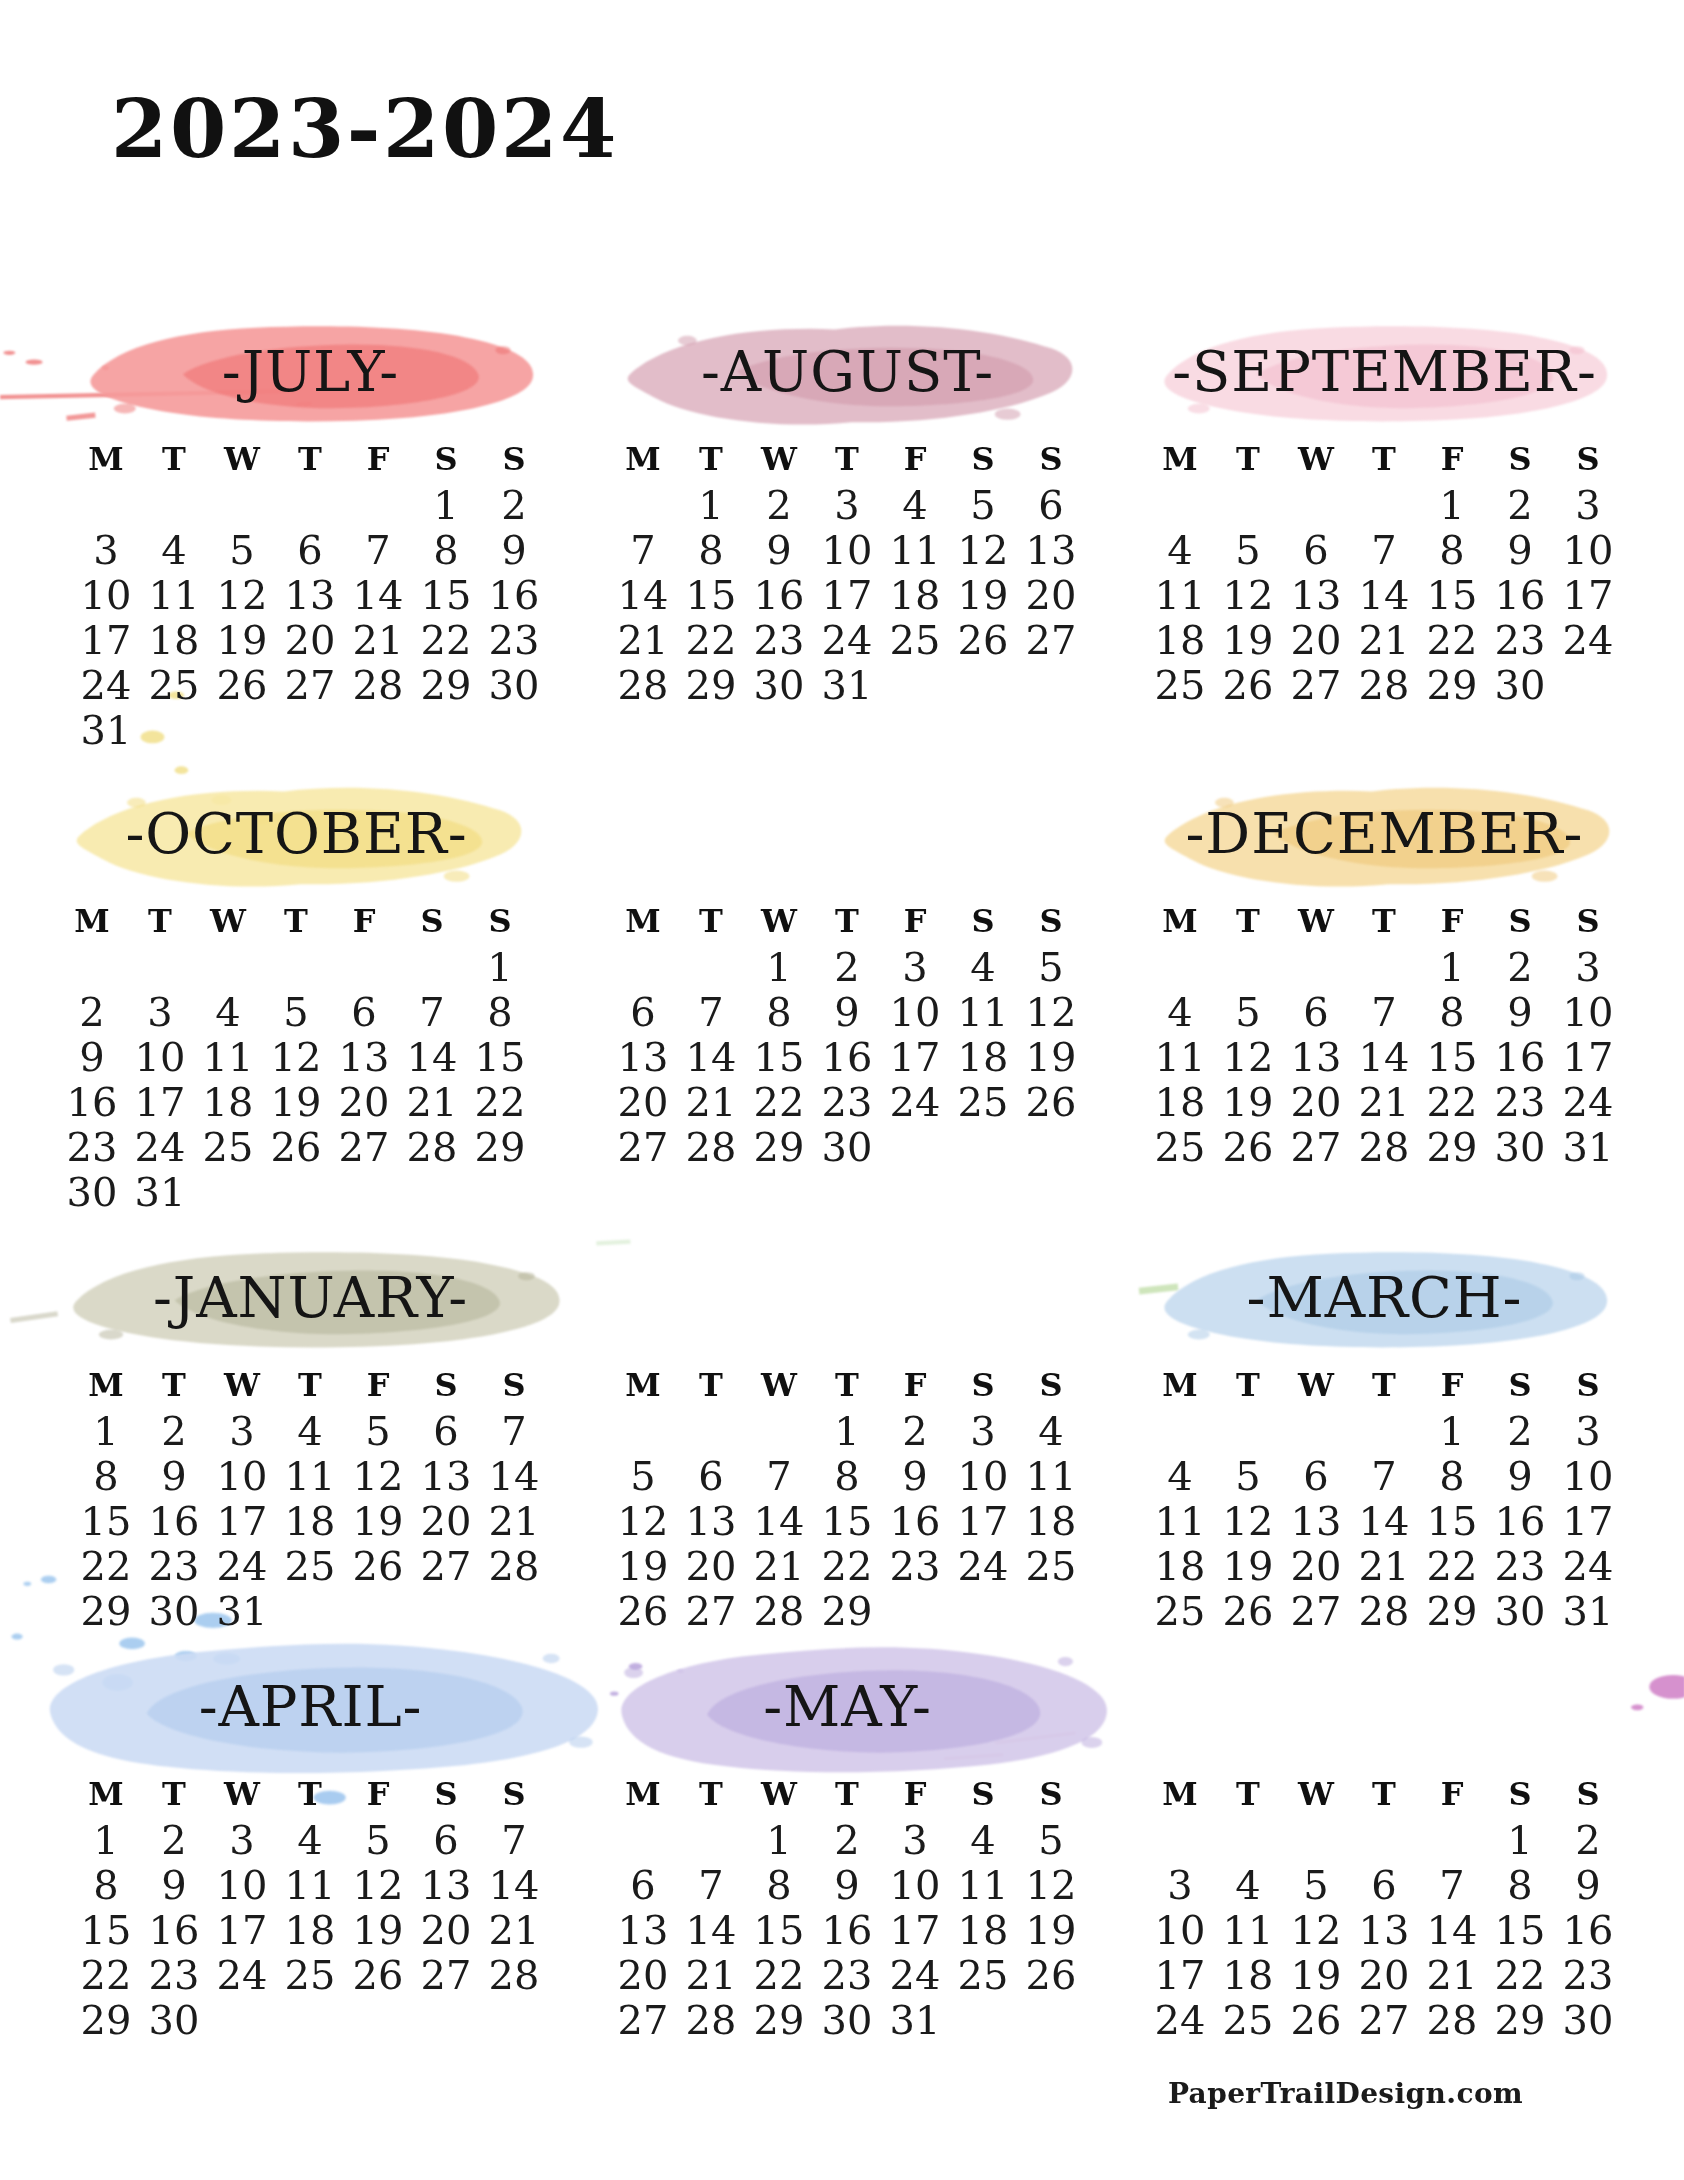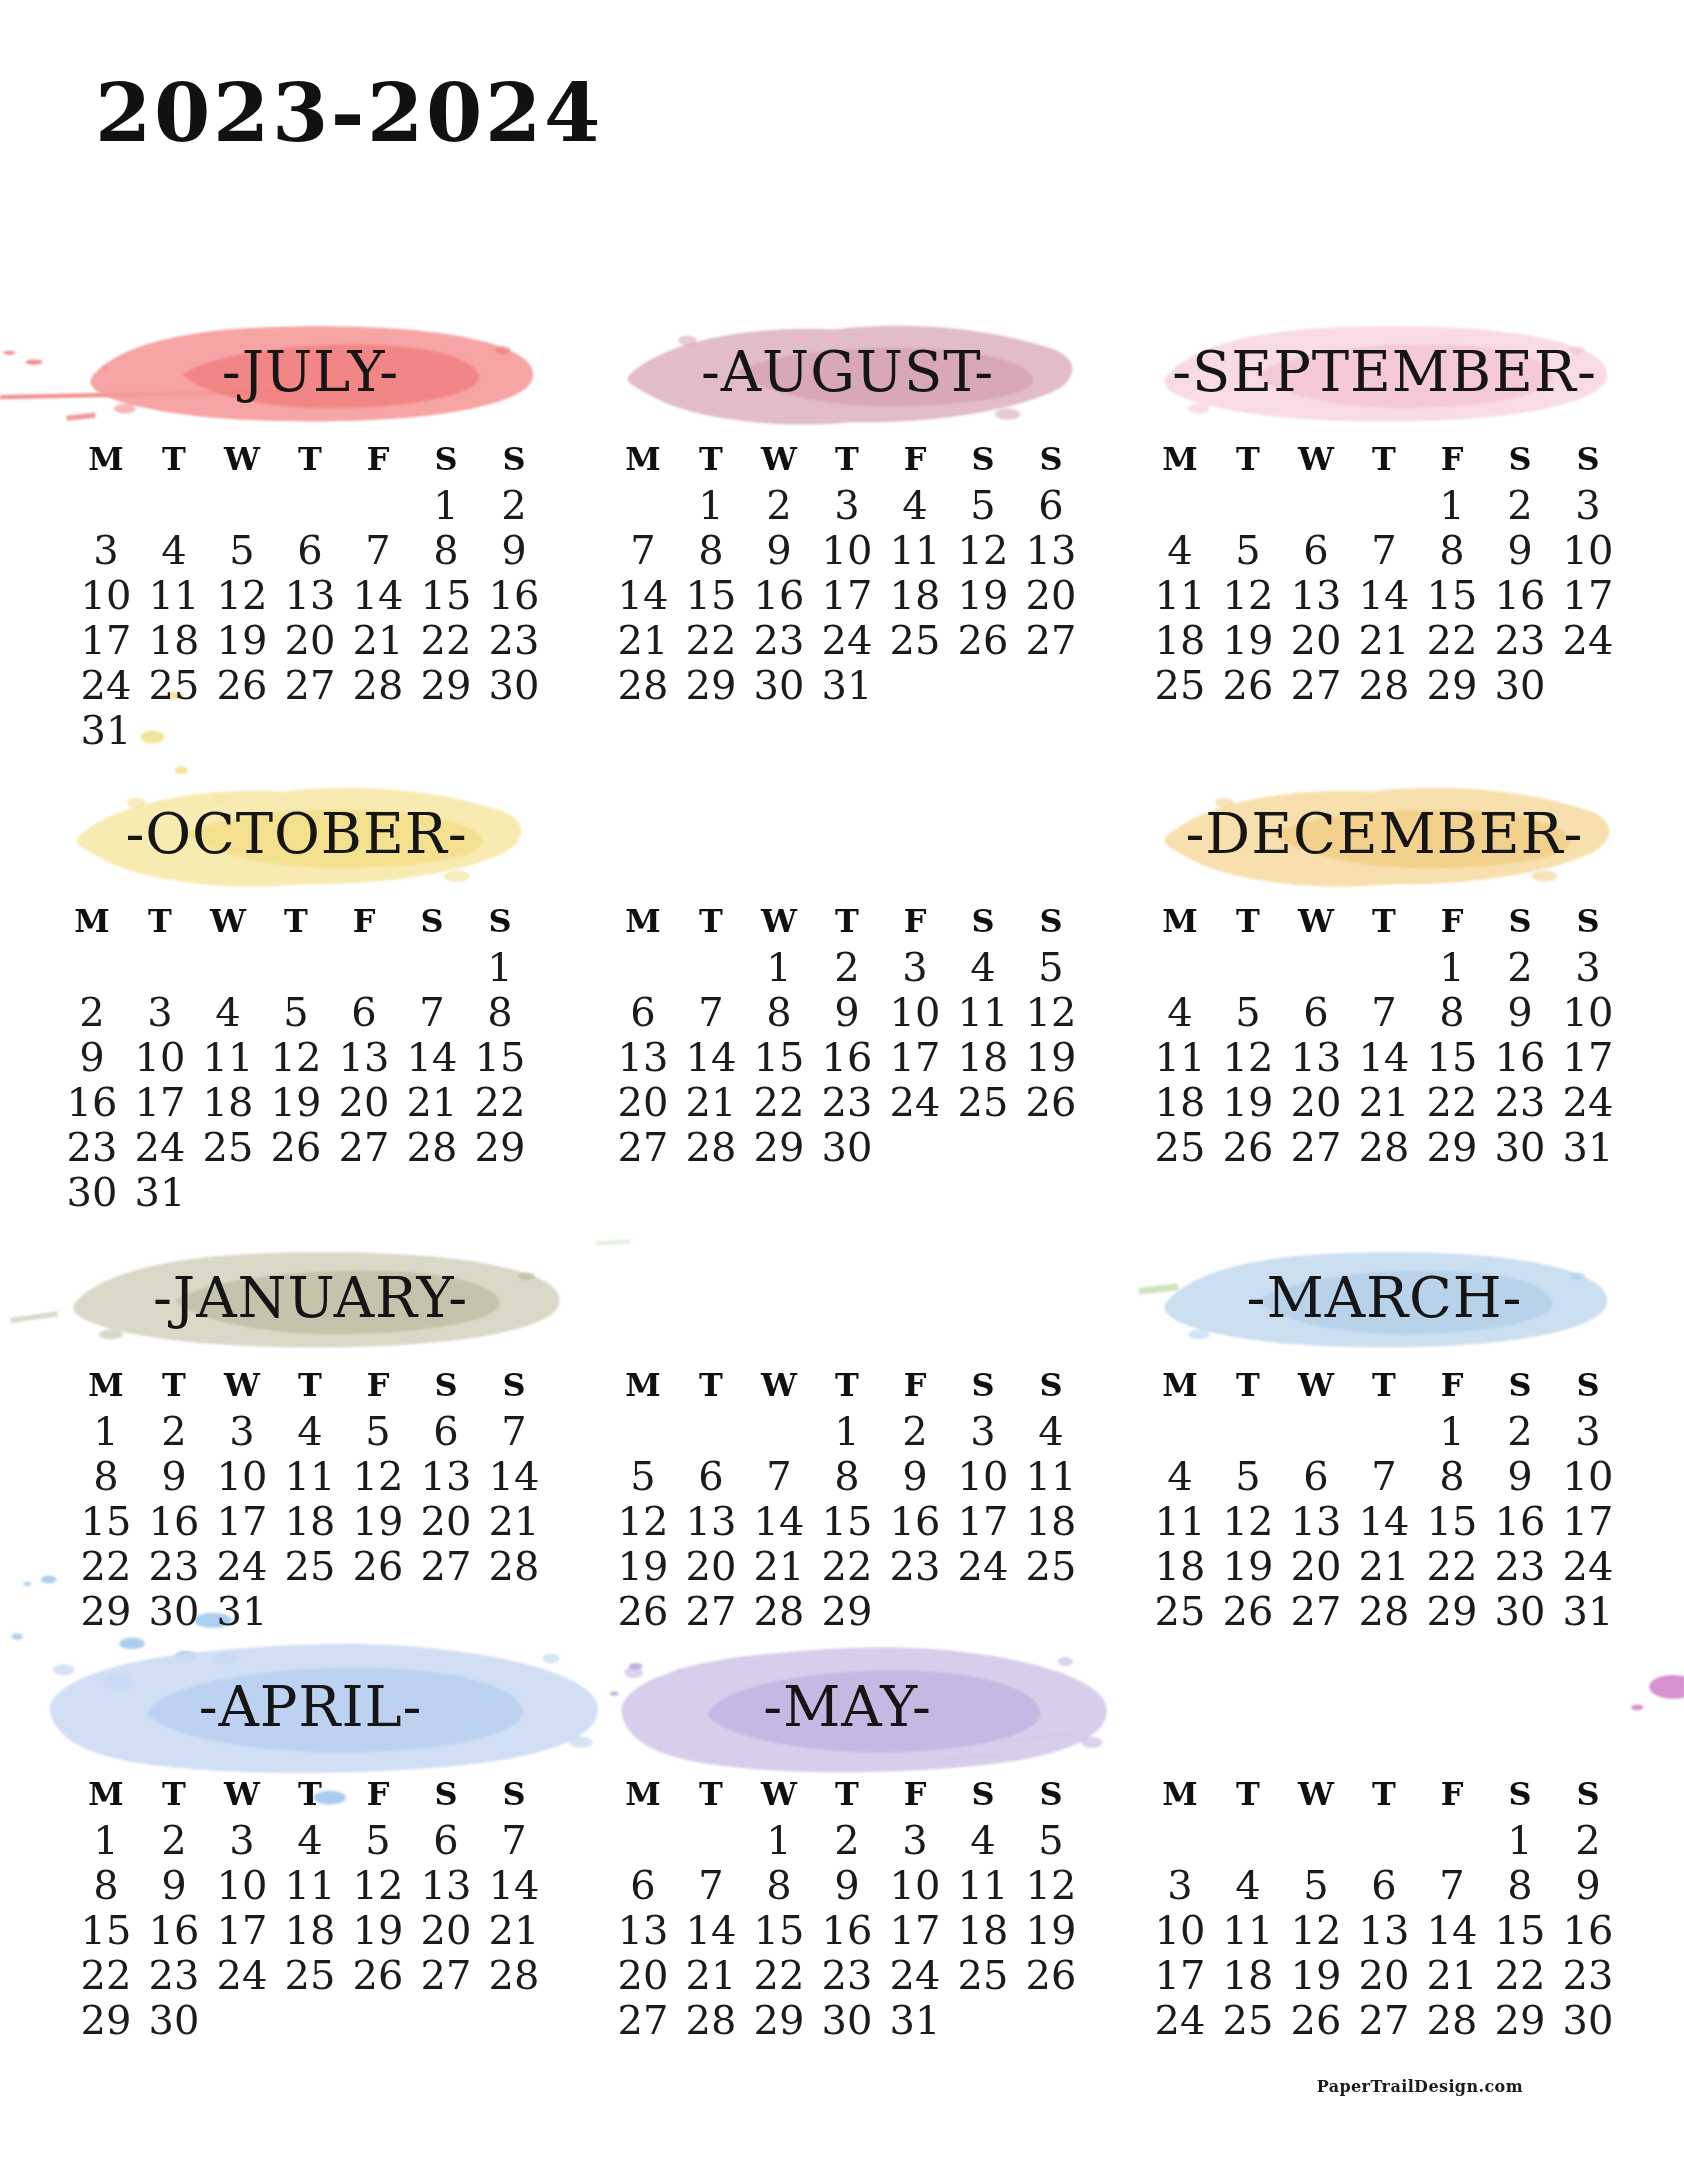--- a/index.html
+++ b/index.html
@@ -1,20 +1,20 @@
 <!DOCTYPE html>
 <html style="font-size:13.6px"><head>
 <meta charset="utf-8">
 <style>
   html,body{margin:0;padding:0;}
   body{width:1685px;height:2181px;position:relative;background:#fff;
        font-family:"DejaVu Serif","Liberation Serif",serif;overflow:hidden;}
   .page{position:absolute;inset:0;background:#ffffff;}
 
-  .title{position:absolute;left:95px;top:65px;margin:0;font-size:81px;font-weight:700;
+  .title{position:absolute;left:95px;top:65px;margin:16px;font-size:81px;font-weight:700;
          color:#111;letter-spacing:2.6px;}
 
   
   .decor{position:absolute;left:0;top:0;width:1685px;height:2181px;pointer-events:none;
          filter:blur(0.9px);z-index:1;}
 
   
   .month{position:absolute;width:477px;height:451px;z-index:2;}
   #m0{left:72px;top:307px;}  #m1{left:609px;top:307px;}  #m2{left:1146px;top:307px;}
   #m3{left:58px;top:769px;}  #m4{left:609px;top:769px;}  #m5{left:1146px;top:769px;}
@@ -31,21 +31,21 @@
   .month-name{position:absolute;inset:0;display:flex;align-items:center;justify-content:center;
         margin:0;font-size:56px;font-weight:400;color:#151515;letter-spacing:0.9px;z-index:3;}
 
   .daygrid{position:absolute;top:128px;left:0;width:477px;display:grid;
            grid-template-columns:repeat(7,68px);}
   .wd{height:47px;display:flex;align-items:center;justify-content:center;
       font-weight:700;font-size:32px;color:#101010;}
   .day{height:45px;display:flex;align-items:center;justify-content:center;
        font-size:40px;color:#1b1b1b;}
 
-  .footer{position:absolute;right:162px;top:2077px;margin:0;font-size:16px;
+  .footer{position:absolute;right:162px;top:2077px;margin:0;font-size:28px;
           font-weight:700;color:#1b1b1b;letter-spacing:0.4px;}
 </style>
 </head>
 <body>
 
 <div class="page">
 
   <h1 class="title">2023-2024</h1>
 
   <svg class="decor" width="1685" height="2181" viewBox="0 0 1978 2560">

